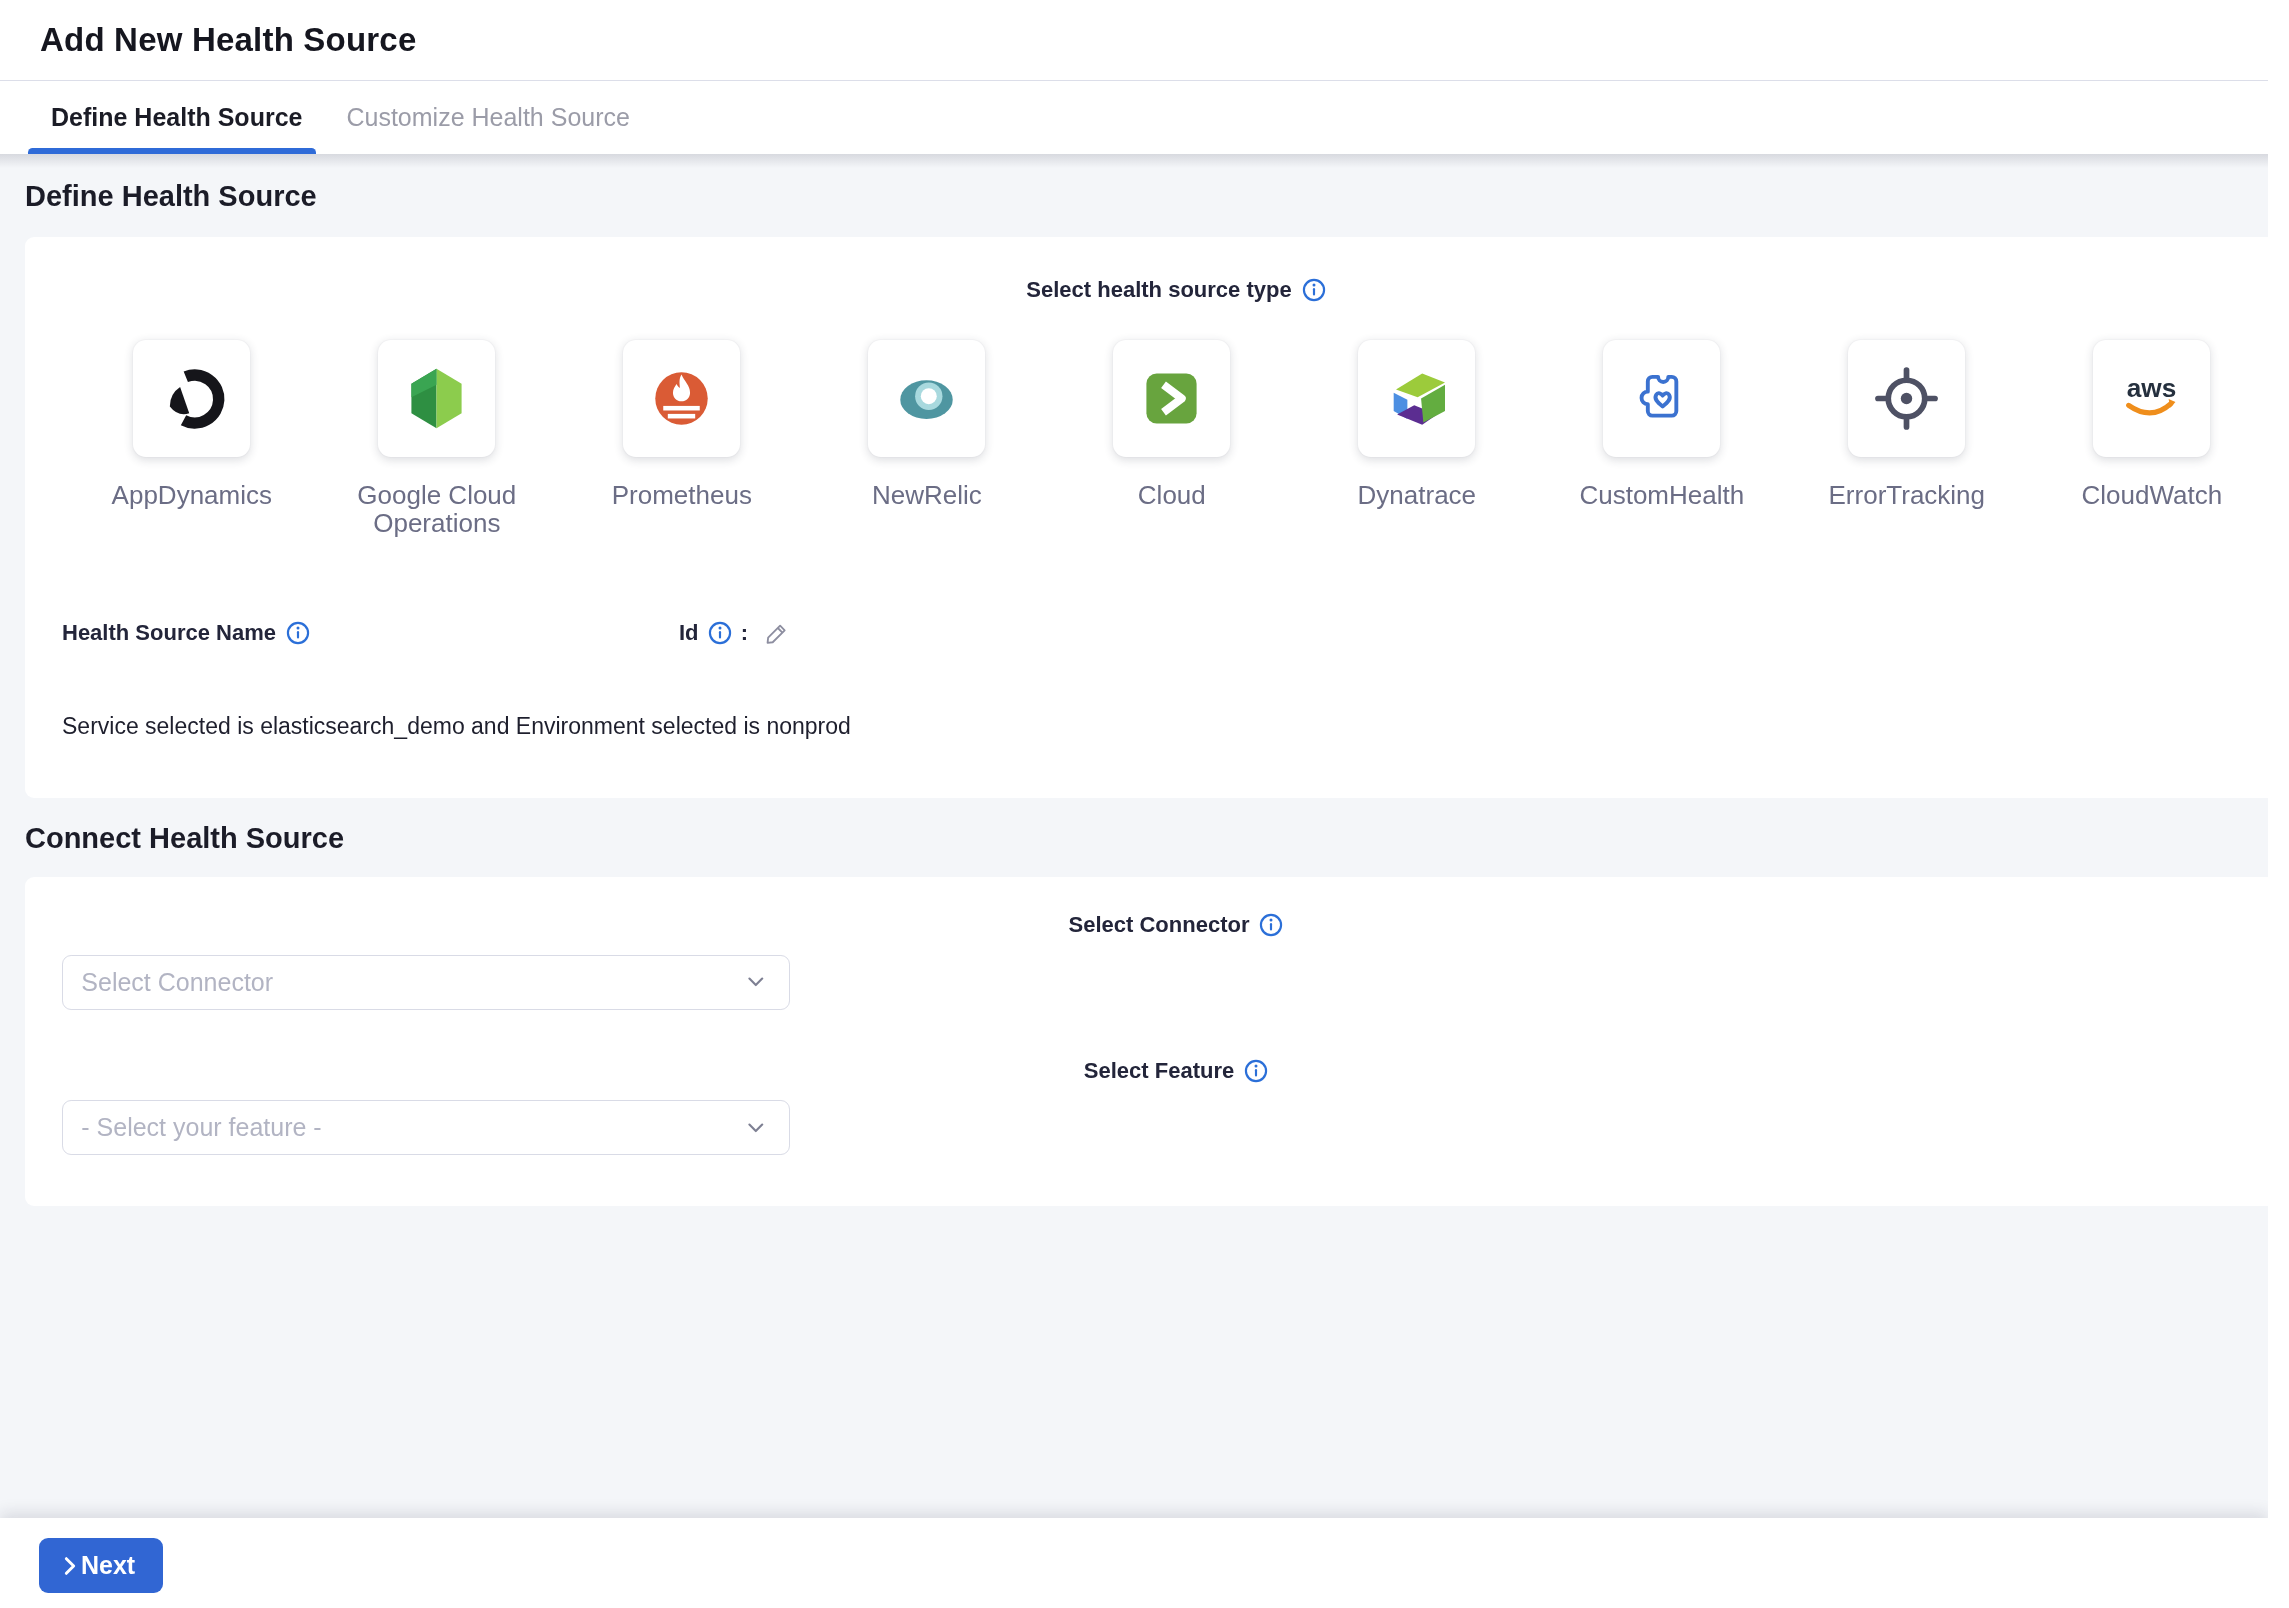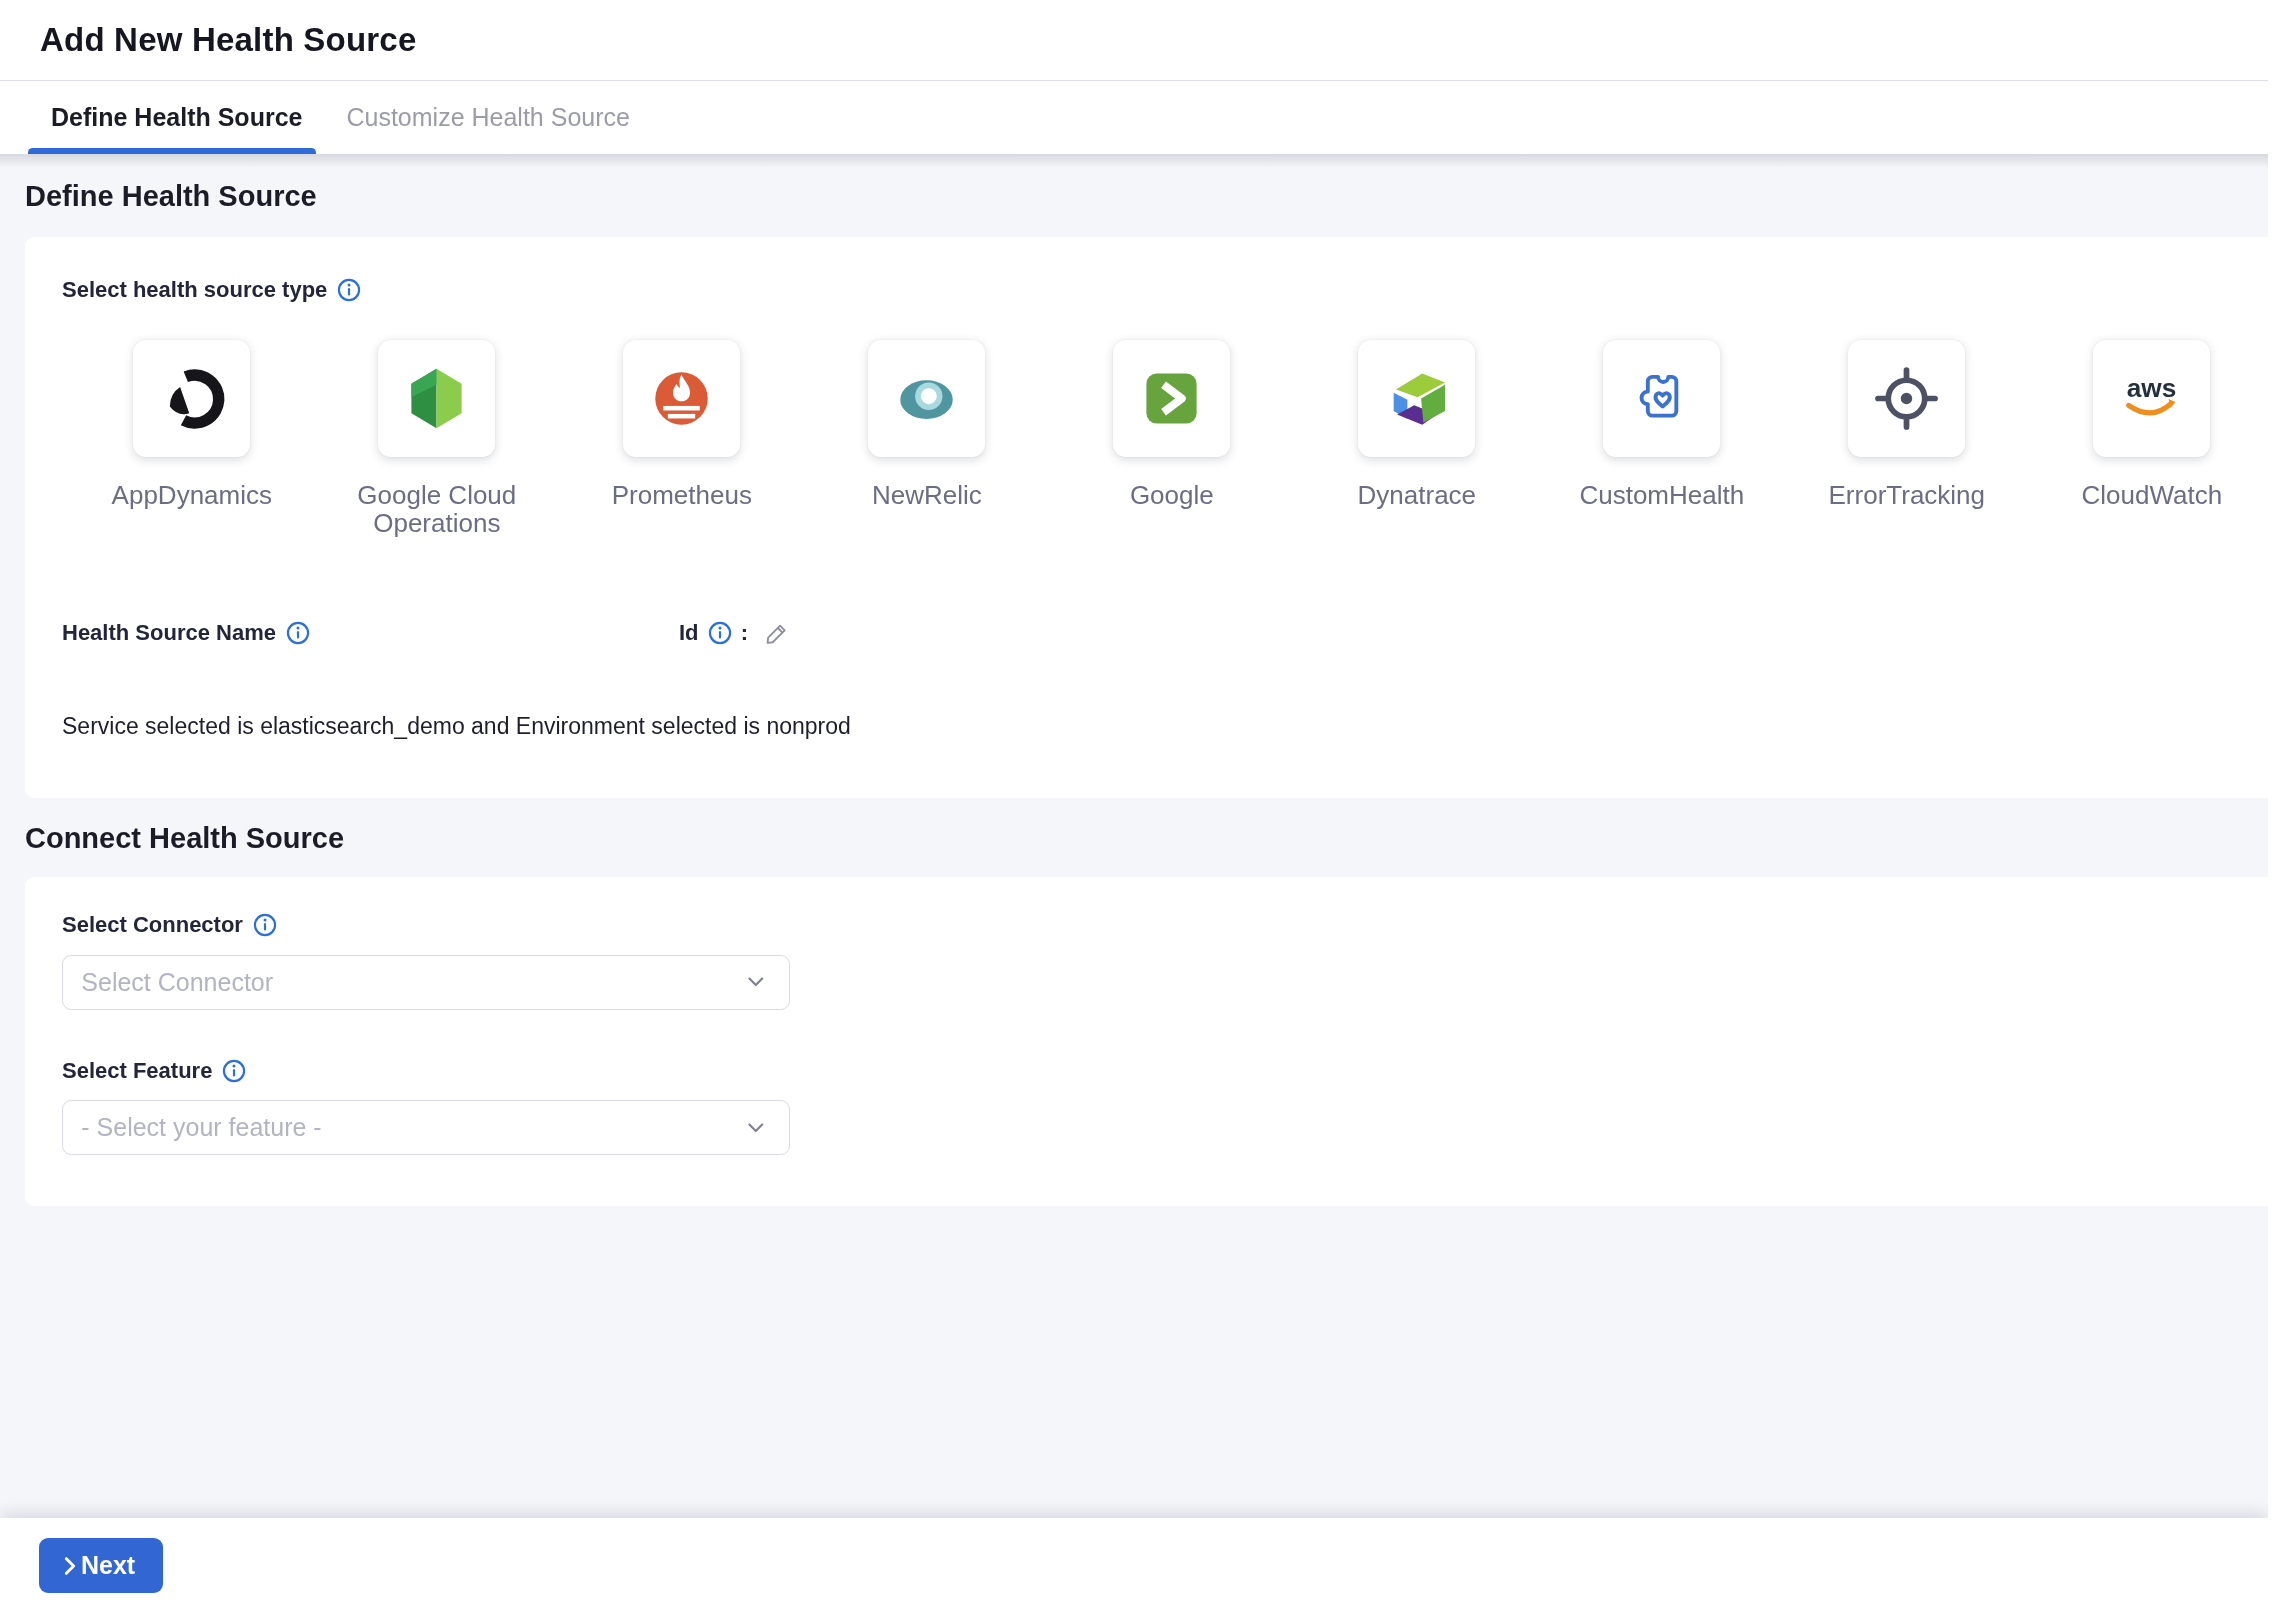--- a/index.html
+++ b/index.html
@@ -40,21 +40,21 @@
   }
   .section-title.connect{padding:24px 0 22px 25px;}
   
   .card{
     margin-left:25px;width:2265px;box-sizing:border-box;background:#fff;border-radius:9.1px;
   }
   .card-define{padding:40px 0 58px 37px;}
   .card-connect{padding:35px 0 51px 37px;}
   .field-label{
     display:flex;align-items:center;gap:10px;
-    font-size:22px;font-weight:600;color:#23253a;
+    font-size:22px;font-weight:600;color:#23253a;justify-content:center;
   }
   .info{width:24px;height:24px;display:block;cursor:pointer;}
   
   .grid{display:flex;flex-wrap:wrap;padding-left:7.3px;margin-top:37px;}
   .cell{width:245px;display:flex;flex-direction:column;align-items:center;margin-bottom:64px;cursor:pointer;}
   .tile{
     width:117px;height:117px;background:#fff;border-radius:12.8px;
     box-shadow:0 2.7px 9.1px rgba(40,41,61,.16),0 0 1.8px rgba(40,41,61,.08);
     display:flex;align-items:center;justify-content:center;
   }
@@ -169,21 +169,21 @@
         <div class="cell-label">NewRelic</div>
       </div>
 
       <div class="cell">
         <div class="tile">
           <svg viewBox="0 0 64 64">
               <rect x="10" y="10" width="44" height="44" rx="9" fill="#68a43e"></rect>
               <polyline points="25,20 41,32 25,44" fill="none" stroke="#fff" stroke-width="7" stroke-linejoin="round"></polyline>
             </svg>
         </div>
-        <div class="cell-label">Google</div>
+        <div class="cell-label">Cloud</div>
       </div>
 
 
       <div class="cell">
         <div class="tile">
           <svg viewBox="0 0 64 64">
               <polygon points="14,24 37,10 57,18 33,31" fill="#9ccb3b"></polygon>
               <polygon points="12,27 24,33 24,50 12,43" fill="#4d8fe2"></polygon>
               <polygon points="15,46 37,55 50,46 30,38" fill="#5b2d91"></polygon>
               <polygon points="36,32 57,20 57,43 38,53" fill="#63ad40"></polygon>

